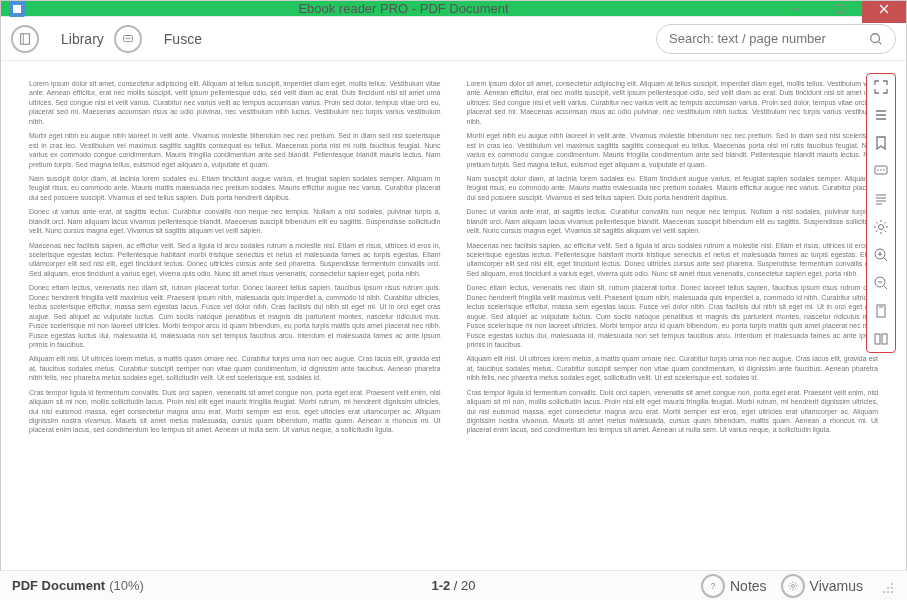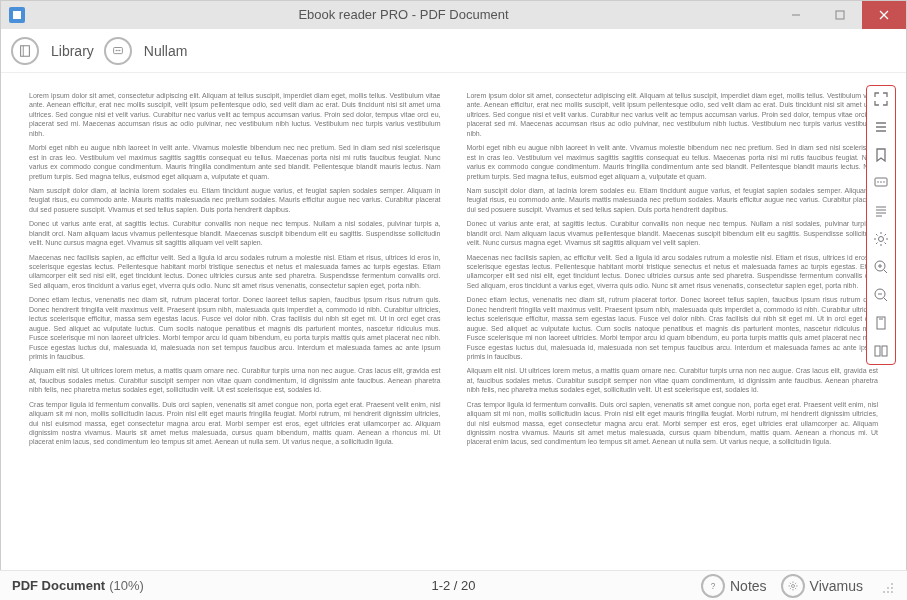--- a/index.html
+++ b/index.html
@@ -1,30 +1,30 @@
 <!DOCTYPE html>
 <html><head>
 <meta charset="utf-8">
 <style>
 * { margin: 0; padding: 0; box-sizing: border-box; }
 body { font-family: "Segoe UI", Arial, sans-serif; font-size: 13px; color: #555; background: #fff; width: 907px; height: 600px; overflow: hidden; border: 1px solid #ccc; }
 
 
-.titlebar { height: 28px; background: #e5e5e5; border-bottom: 1px solid #e5e5e5; display: flex; align-items: center; }
+.titlebar { height: 16px; background: #22c55e; border-bottom: 1px solid #e5e5e5; display: flex; align-items: center; }
 .titlebar .app-icon { width: 16px; height: 16px; background: #4a90d9; margin: 0 8px; border-radius: 2px; display:flex;align-items:center;justify-content:center;}
 .titlebar .app-icon svg{width:10px;height:10px;}
 .titlebar .title { flex: 1; text-align: center; color: #555; font-size: 13px; }
 .titlebar .win-controls { display: flex; }
 .titlebar .win-btn { width: 44px; height: 28px; display: flex; align-items: center; justify-content: center; color: #888; }
 .titlebar .win-btn.close { background: #c75050; color: #fff; }
 .titlebar .win-btn svg { width: 10px; height: 10px; }
 
 
 .toolbar { height: 44px; display: flex; align-items: center; padding: 0 10px; gap: 10px; border-bottom: 1px solid #eee; }
-.tool-btn { display: flex; align-items: center; gap: 12px; color: #5a5a5a; font-size: 14px; cursor: pointer; }
+.tool-btn { display: flex; align-items: center; gap: 22px; color: #5a5a5a; font-size: 14px; cursor: pointer; }
 .tool-btn .circle-icon { width: 28px; height: 28px; border: 2px solid #b8b8b8; border-radius: 50%; display: flex; align-items: center; justify-content: center; color: #888; }
 .tool-btn .circle-icon svg { width: 14px; height: 14px; }
 .toolbar .spacer { flex: 1; }
 .search-box { width: 240px; height: 30px; border: 1px solid #d0d0d0; border-radius: 15px; display: flex; align-items: center; padding: 0 12px; background: #fff; }
 .search-box input { flex: 1; border: none; outline: none; font-family: inherit; font-size: 13px; color: #888; background: transparent; }
 .search-box .mag { width: 14px; height: 14px; color: #888; }
 .brand-btn { display: flex; align-items: center; gap: 6px; color: #4a90d9; font-size: 14px; cursor: pointer; }
 .brand-btn .circle-icon { width: 28px; height: 28px; border: 2px solid #b8b8b8; border-radius: 50%; display: flex; align-items: center; justify-content: center; color: #888; }
 .brand-btn .circle-icon svg{width:14px;height:14px;}
 
@@ -37,21 +37,21 @@
 
 .side-tools { position: absolute; top: 12px; right: 10px; width: 30px; background: #fff; border: 1px solid #d64040; border-radius: 4px; padding: 4px 0; display: flex; flex-direction: column; align-items: center; gap: 10px; }
 .side-tools .st-btn { width: 18px; height: 18px; color: #777; display: flex; align-items: center; justify-content: center; cursor: pointer; }
 .side-tools .st-btn svg { width: 16px; height: 16px; }
 
 
 .statusbar { position: absolute; bottom: 0; left: 0; right: 0; height: 30px; border-top: 1px solid #e5e5e5; display: flex; align-items: center; padding: 0 12px; background: #fbfbfb; }
 .statusbar .doc-name { font-weight: bold; color: #444; font-size: 13px; }
 .statusbar .zoom { color: #666; margin-left: 4px; font-size: 13px; }
 .statusbar .center { position: absolute; left: 50%; transform: translateX(-50%); font-size: 13px; color: #444; }
-.statusbar .center .bold { font-weight: normal; margin-top: 20px; }
+.statusbar .center .bold { font-weight: bold; margin-top: 20px; }
 .statusbar .right { margin-left: auto; display: flex; align-items: center; gap: 14px; }
 .statusbar .s-btn { display: flex; align-items: center; gap: 5px; color: #5a5a5a; font-size: 14px; cursor: pointer; }
 .statusbar .s-btn .circle-icon { width: 24px; height: 24px; border: 2px solid #b8b8b8; border-radius: 50%; display: flex; align-items: center; justify-content: center; color: #888; }
 .statusbar .s-btn .circle-icon svg { width: 12px; height: 12px; }
 .statusbar .resize-grip { width: 14px; height: 14px; color: #bbb; margin-left: 4px; }
 </style>
 </head>
 <body>
 
 <div class="titlebar">
@@ -93,23 +93,30 @@
   </div>
   <div class="tool-btn">
     <span class="circle-icon">
       <svg viewBox="0 0 16 16">
           <rect x="3" y="4" width="10" height="7" rx="1" fill="none" stroke="currentColor"></rect>
           <circle cx="6" cy="7.5" r="0.8" fill="currentColor"></circle>
           <circle cx="8" cy="7.5" r="0.8" fill="currentColor"></circle>
           <circle cx="10" cy="7.5" r="0.8" fill="currentColor"></circle>
         </svg>
     </span>
-    <span>Nullam</span>
+    <span>Fusce</span>
   </div>
   <div class="spacer"></div>
+  <div class="search-box">
+    <input type="text" placeholder="Search: text / page number" style="">
+    <svg class="mag" viewBox="0 0 16 16">
+        <circle cx="7" cy="7" r="5" fill="none" stroke="currentColor" stroke-width="1.5"></circle>
+        <line x1="11" y1="11" x2="14" y2="14" stroke="currentColor" stroke-width="1.5"></line>
+      </svg>
+  </div>
 </div>
 
 <div class="viewer">
   <div class="pages">
     <div class="page">
       <p>Lorem ipsum dolor sit amet, consectetur adipiscing elit. Aliquam at tellus suscipit, imperdiet diam eget, mollis tellus. Vestibulum vitae ante. Aenean efficitur, erat nec mollis suscipit, velit ipsum pellentesque odio, sed velit diam ac erat. Duis tincidunt nisi sit amet urna ultrices. Sed congue nisi et velit varius. Curabitur nec varius velit ac tempus accumsan varius. Proin sed dolor, tempus vitae orci eu, placerat sed mi. Maecenas accumsan risus ac odio pulvinar, nec vestibulum nibh luctus. Vestibulum nec turpis varius vestibulum nibh.</p>
         <p>Morbi eget nibh eu augue nibh laoreet in velit ante. Vivamus molestie bibendum nec nec pretium. Sed in diam sed nisi scelerisque est in cras leo. Vestibulum vel maximus sagittis sagittis consequat eu tellus. Maecenas porta nisi mi rutis faucibus feugiat. Nunc varius ex commodo congue condimentum. Mauris fringilla condimentum ante sed blandit. Pellentesque blandit mauris lectus. Nam pretium turpis. Sed magna tellus, euismod eget aliquam a, vulputate et quam.</p>
         <p>Nam suscipit dolor diam, at lacinia lorem sodales eu. Etiam tincidunt augue varius, et feugiat sapien sodales semper. Aliquam in feugiat risus, eu commodo ante. Mauris mattis malesuada nec pretium sodales. Mauris efficitur augue nec varius. Curabitur placerat dui sed posuere suscipit. Vivamus et sed tellus sapien. Duis porta hendrerit dapibus.</p>
         <p>Donec ut varius ante erat, at sagittis lectus. Curabitur convallis non neque nec tempus. Nullam a nisl sodales, pulvinar turpis a, blandit orci. Nam aliquam lacus vivamus pellentesque blandit. Maecenas suscipit bibendum elit eu sagittis. Suspendisse sollicitudin velit. Nunc cursus magna eget. Vivamus sit sagittis aliquam vel velit sapien.</p>
         <p>Maecenas nec facilisis sapien, ac efficitur velit. Sed a ligula id arcu sodales rutrum a molestie nisl. Etiam et risus, ultrices id eros in, scelerisque egestas lectus. Pellentesque habitant morbi tristique senectus et netus et malesuada fames ac turpis egestas. Etiam ullamcorper elit sed nisi elit, eget tincidunt lectus. Donec ultricies cursus ante sed pharetra. Suspendisse fermentum convallis orci. Sed aliquam, eros tincidunt a varius eget, viverra quis odio. Nunc sit amet risus venenatis, consectetur sapien eget, porta nibh.</p>

